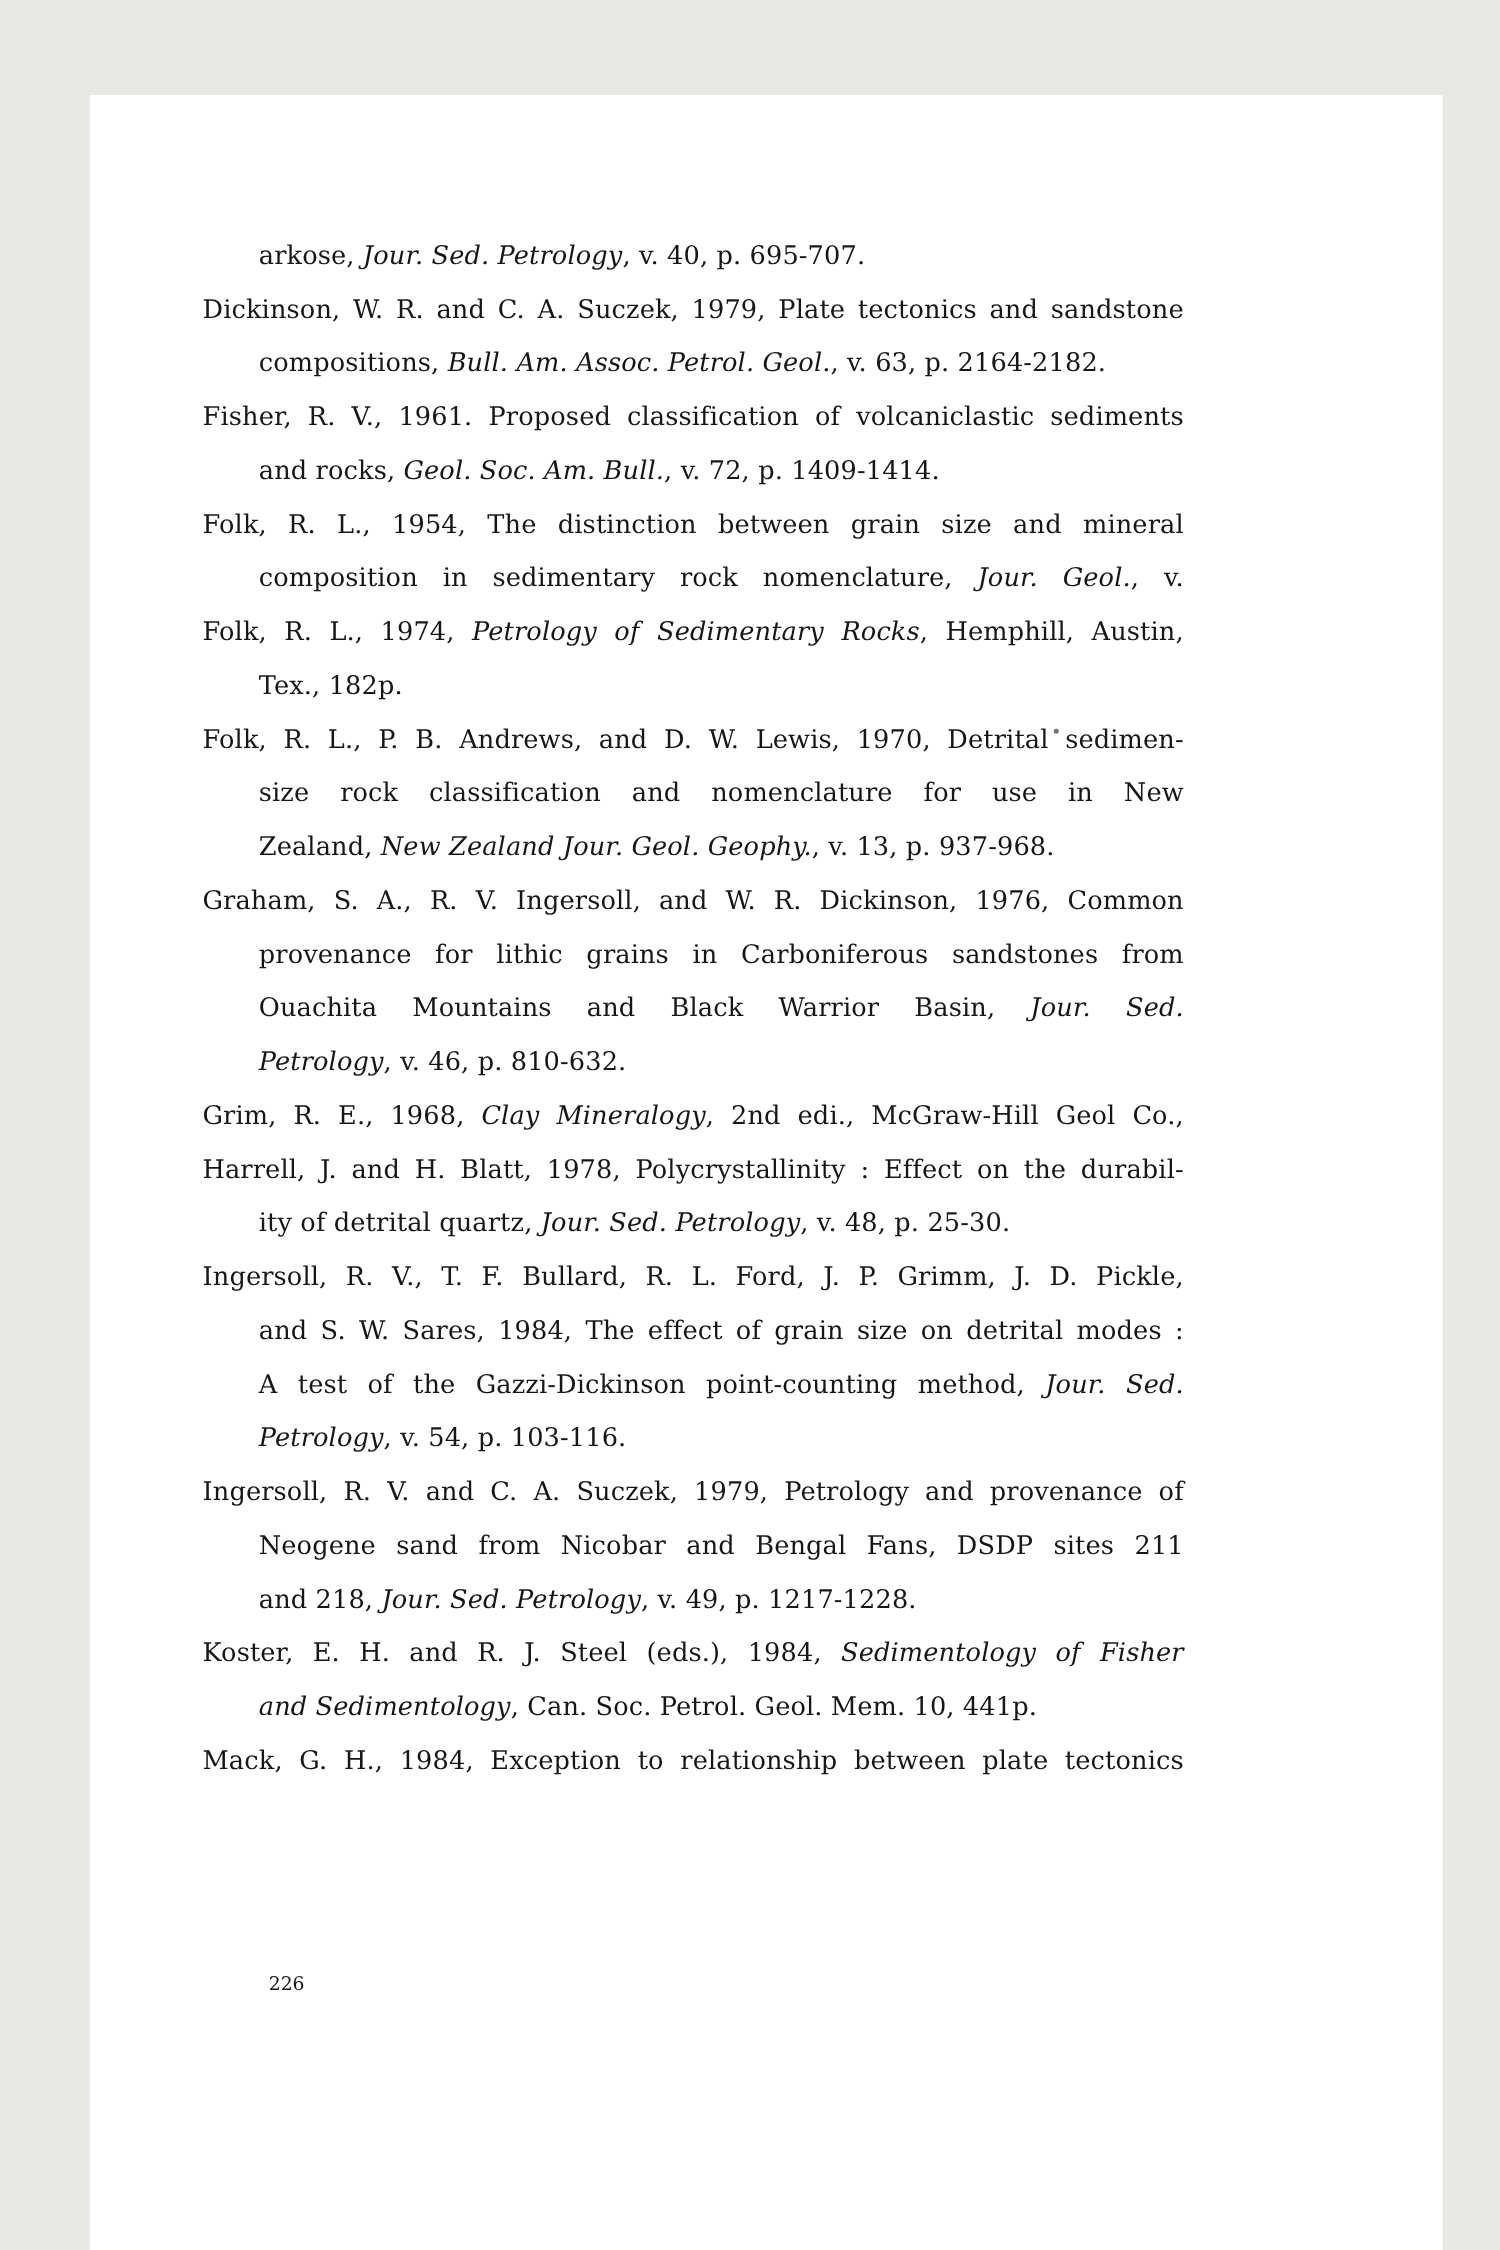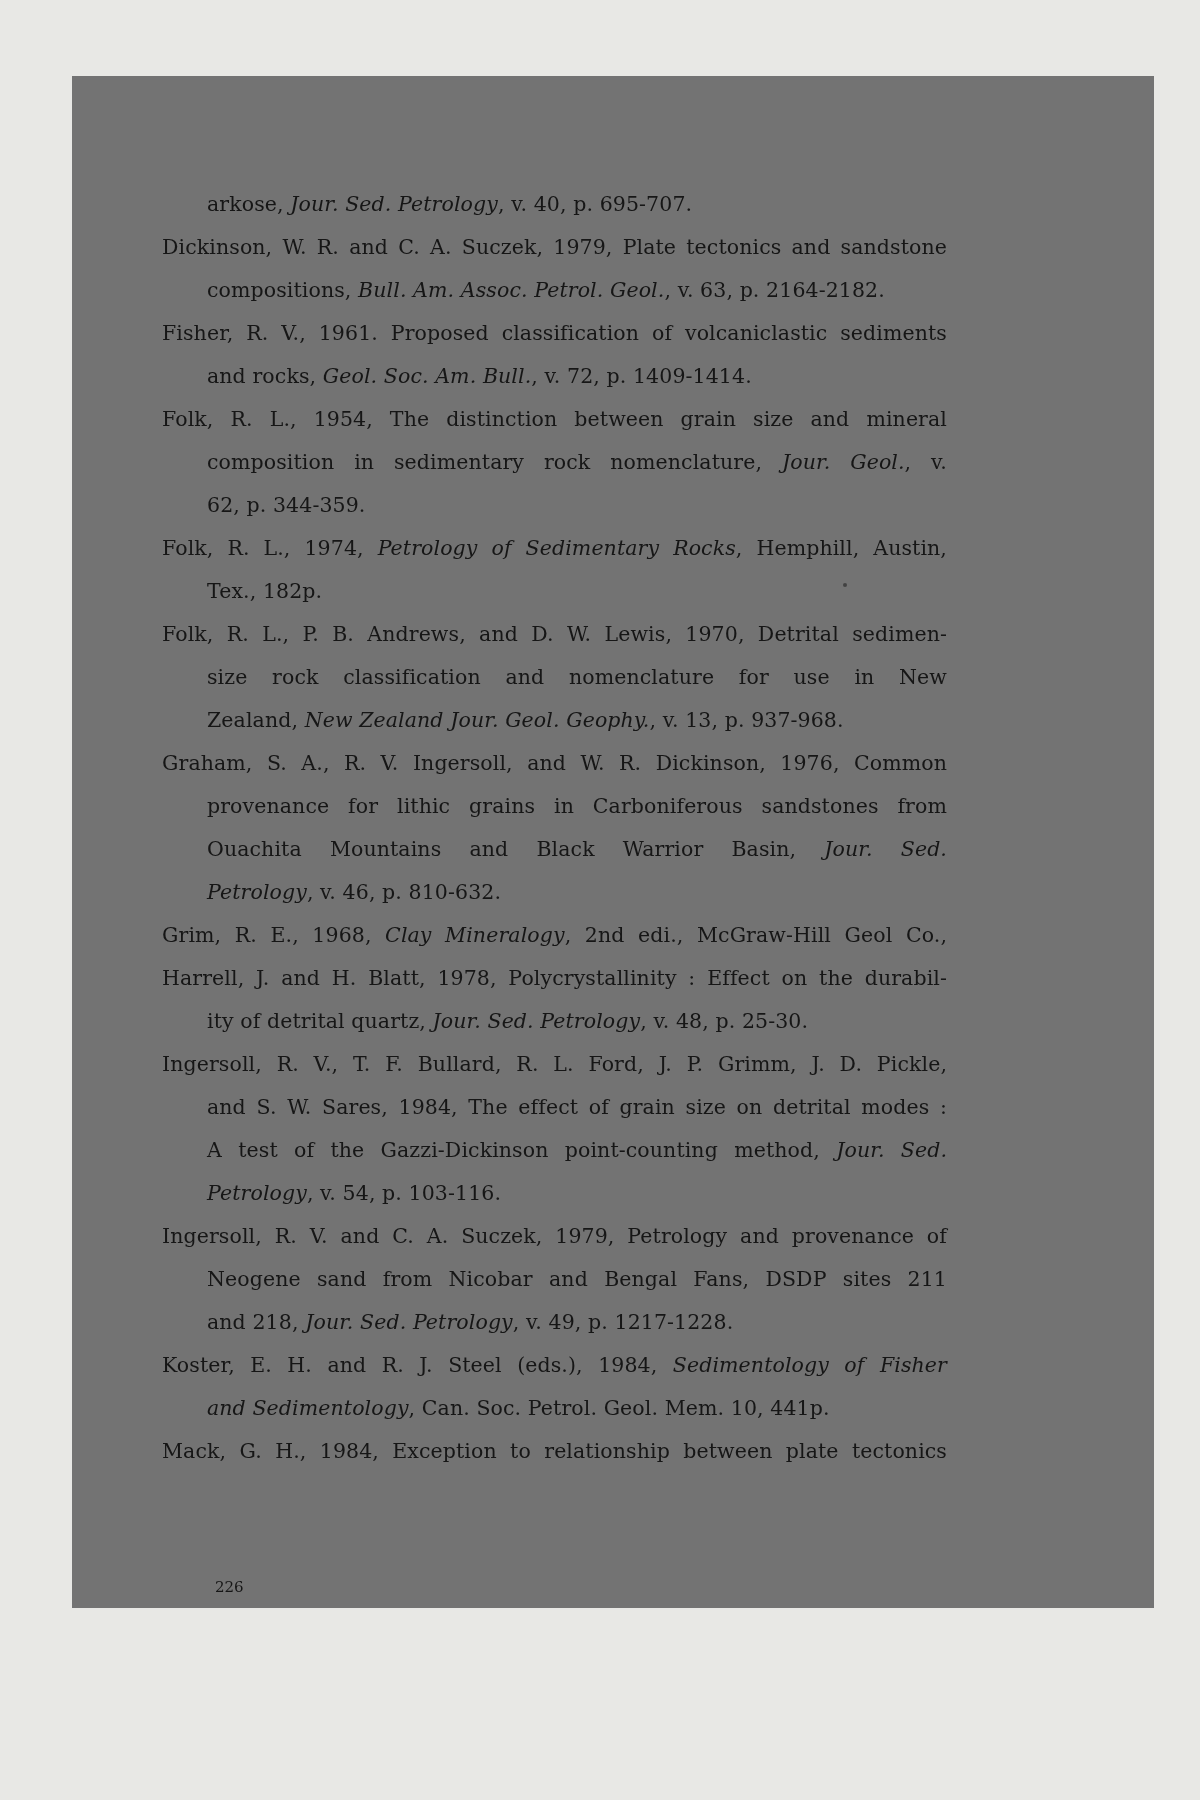--- a/index.html
+++ b/index.html
@@ -8,22 +8,22 @@
     height: 1800px;
     position: relative;
     background: #e8e8e5;
     font-family: "DejaVu Serif", "Liberation Serif", serif;
   }
   .paper {
     position: absolute;
     left: 72px;
     top: 76px;
     width: 1082px;
-    height: 1532px;
-    background: #737373;
+    height: 1724px;
+    background: #ffffff;
   }
   .refs {
     position: absolute;
     left: 90px;
     top: 107px;
     width: 785px;
     font-size: 20.5px;
     line-height: 43px;
     color: #161616;
     letter-spacing: 0.1px;
@@ -64,21 +64,20 @@
         <div class="line justify"><span class="">Dickinson, W. R. and C. A. Suczek, 1979, Plate tectonics and sandstone</span></div>
         <div class="line indent"><span class="">compositions, </span><span class="it">Bull. Am. Assoc. Petrol. Geol.</span><span class="">, v. 63, p. 2164-2182.</span></div>
       </div>
       <div class="entry">
         <div class="line justify"><span class="">Fisher, R. V., 1961. Proposed classification of volcaniclastic sediments</span></div>
         <div class="line indent"><span class="">and rocks, </span><span class="it">Geol. Soc. Am. Bull.</span><span class="">, v. 72, p. 1409-1414.</span></div>
       </div>
       <div class="entry">
         <div class="line justify"><span class="">Folk, R. L., 1954, The distinction between grain size and mineral</span></div>
         <div class="line indent justify"><span class="">composition in sedimentary rock nomenclature, </span><span class="it">Jour. Geol.</span><span class="">, v.</span></div>
-        <div class="line indent"><span class="">62, p. 344-359.</span></div>
       </div>
       <div class="entry">
         <div class="line justify"><span class="">Folk, R. L., 1974, </span><span class="it">Petrology of Sedimentary Rocks</span><span class="">, Hemphill, Austin,</span></div>
         <div class="line indent"><span class="">Tex., 182p.</span></div>
       </div>
       <div class="entry">
         <div class="line justify"><span class="">Folk, R. L., P. B. Andrews, and D. W. Lewis, 1970, Detrital sedimen-</span></div>
         <div class="line indent justify"><span class="">size rock classification and nomenclature for use in New</span></div>
         <div class="line indent"><span class="">Zealand, </span><span class="it">New Zealand Jour. Geol. Geophy.</span><span class="">, v. 13, p. 937-968.</span></div>
       </div>

